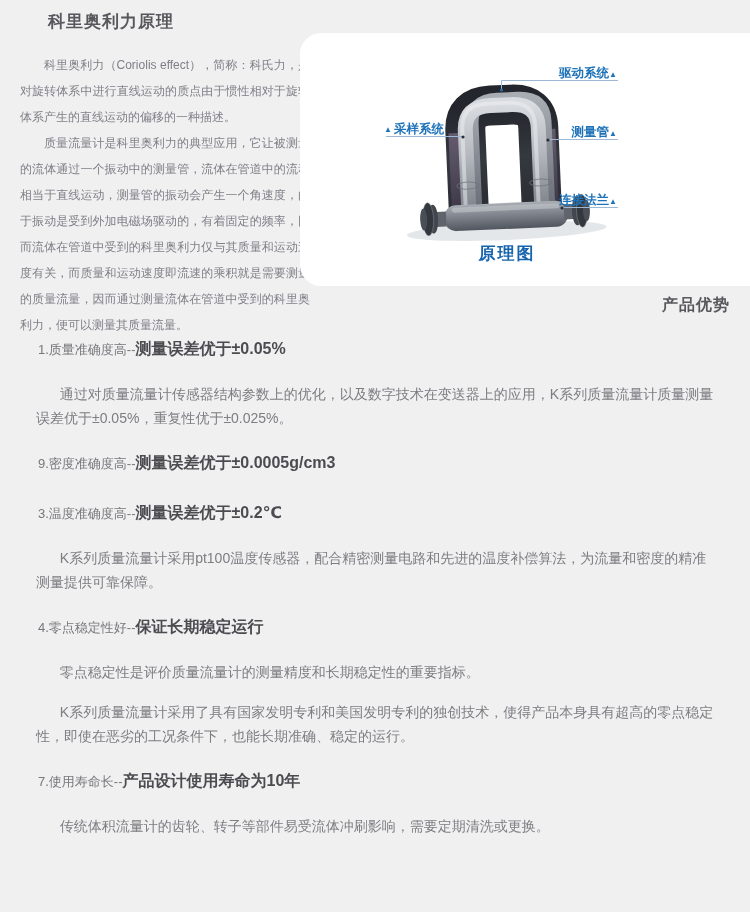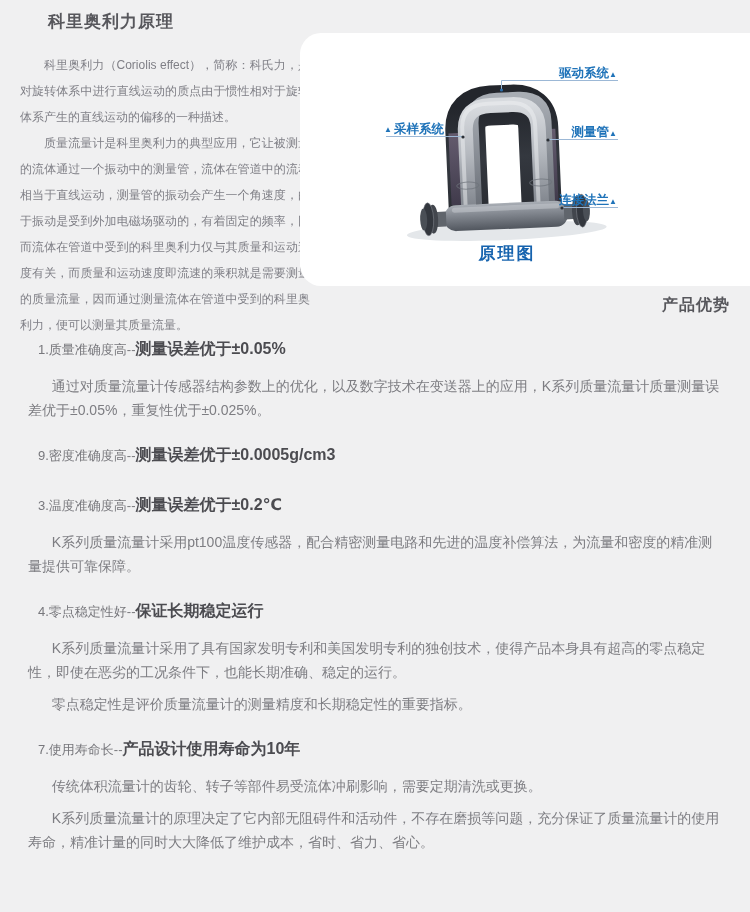--- a/index.html
+++ b/index.html
@@ -34,21 +34,21 @@
   
   .advantages { margin: 8px 20px 0 20px; }
   .adv-title {
     margin: 0 0 0 28px; font-size: 16px; font-weight: bold;
     color: #57575c; letter-spacing: 1px; text-align: right;
   }
   .adv-item { margin-top: 16px; }
   .adv-head { padding-left: 18px; font-size: 13px; color: #77777c; line-height: 33px; }
   .adv-head b { font-size: 16px; color: #4b4b50; }
   .adv-para {
-    margin: 8px; text-indent: 1.7em;
+    margin: 16px; text-indent: 1.7em;
     font-size: 14px; line-height: 24px; color: #7d7d82;
   }
 </style>
 </head>
 <body>
 
 <div class="page">
 
   <div class="top-section">
     <h1 class="main-title">科里奥利力原理</h1>
@@ -155,24 +155,23 @@
         </div>
         <div class="adv-item">
           <div class="adv-head"><span>9.密度准确度高--</span><b>测量误差优于±0.0005g/cm3</b></div>
         </div>
         <div class="adv-item">
           <div class="adv-head"><span>3.温度准确度高--</span><b>测量误差优于±0.2℃</b></div>
           <p class="adv-para">K系列质量流量计采用pt100温度传感器，配合精密测量电路和先进的温度补偿算法，为流量和密度的精准测量提供可靠保障。</p>
         </div>
         <div class="adv-item">
           <div class="adv-head"><span>4.零点稳定性好--</span><b>保证长期稳定运行</b></div>
+          <p class="adv-para">零点稳定性是评价质量流量计的测量精度和长期稳定性的重要指标。</p>
           <p class="adv-para">K系列质量流量计采用了具有国家发明专利和美国发明专利的独创技术，使得产品本身具有超高的零点稳定性，即使在恶劣的工况条件下，也能长期准确、稳定的运行。</p>
-          <p class="adv-para">零点稳定性是评价质量流量计的测量精度和长期稳定性的重要指标。</p>
         </div>
         <div class="adv-item">
           <div class="adv-head"><span>7.使用寿命长--</span><b>产品设计使用寿命为10年</b></div>
           <p class="adv-para">传统体积流量计的齿轮、转子等部件易受流体冲刷影响，需要定期清洗或更换。</p>
-          <p class="adv-para">K系列质量流量计的原理决定了它内部无阻碍件和活动件，不存在磨损等问题，充分保证了质量流量计的使用寿命，精准计量的同时大大降低了维护成本，省时、省力、省心。</p>
         </div>
       </div>
   </div>
 
 </div>
 
 </body></html>

